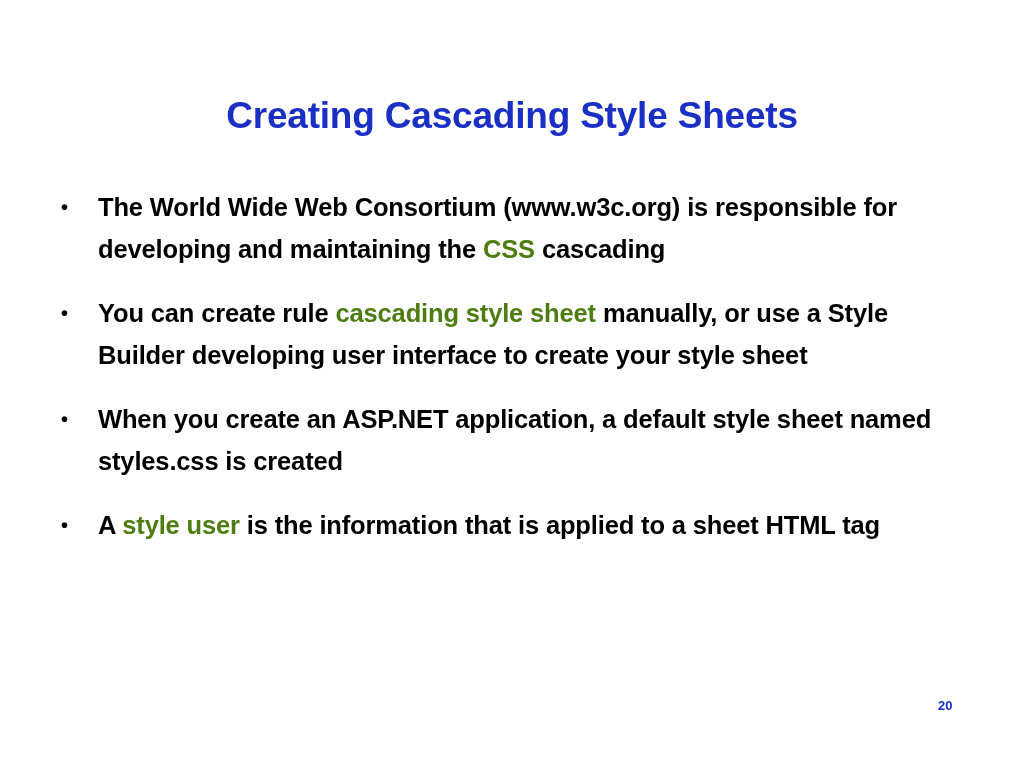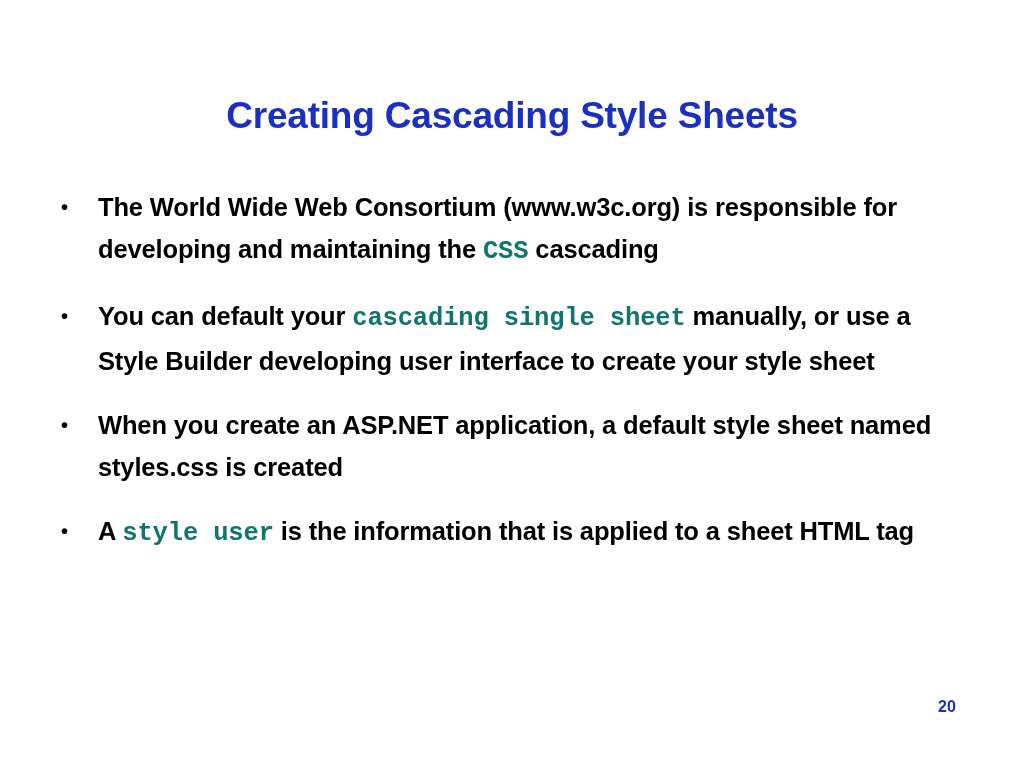--- a/index.html
+++ b/index.html
@@ -71,51 +71,50 @@
     text-align: left;
     font-size: 20px;
     color: #000000;
   }
 
   .bullet-text {
     display: block;
   }
 
   .hl-green {
-    color: #0f766e;
-    font-family: Liberation Mono, monospace;
+    color: #4d7c0f;
   }
 
   
   .page-number {
     position: absolute;
     left: 938px;
     top: 698px;
-    font-size: 16px;
+    font-size: 13px;
     font-weight: bold;
     color: #1a2fc4;
   }
 </style>
 </head>
 <body>
 
 <div class="slide">
 
   <h1 class="slide-title">Creating Cascading Style Sheets</h1>
 
   <div class="body">
 
     <div class="bullet">
       <span class="bullet-marker">•</span>
       <span class="bullet-text"><span>The World Wide Web Consortium (www.w3c.org) is responsible for developing and maintaining the </span><span class="hl-green">CSS</span><span> cascading</span></span>
     </div>
 
     <div class="bullet">
       <span class="bullet-marker">•</span>
-      <span class="bullet-text"><span>You can default your </span><span class="hl-green">cascading single sheet</span><span> manually, or use a Style Builder developing user interface to create your style sheet</span></span>
+      <span class="bullet-text"><span>You can create rule </span><span class="hl-green">cascading style sheet</span><span> manually, or use a Style Builder developing user interface to create your style sheet</span></span>
     </div>
 
     <div class="bullet">
       <span class="bullet-marker">•</span>
       <span class="bullet-text"><span>When you create an ASP.NET application, a default style sheet named styles.css is created</span></span>
     </div>
 
     <div class="bullet">
       <span class="bullet-marker">•</span>
       <span class="bullet-text"><span>A </span><span class="hl-green">style user</span><span> is the information that is applied to a sheet HTML tag</span></span>

